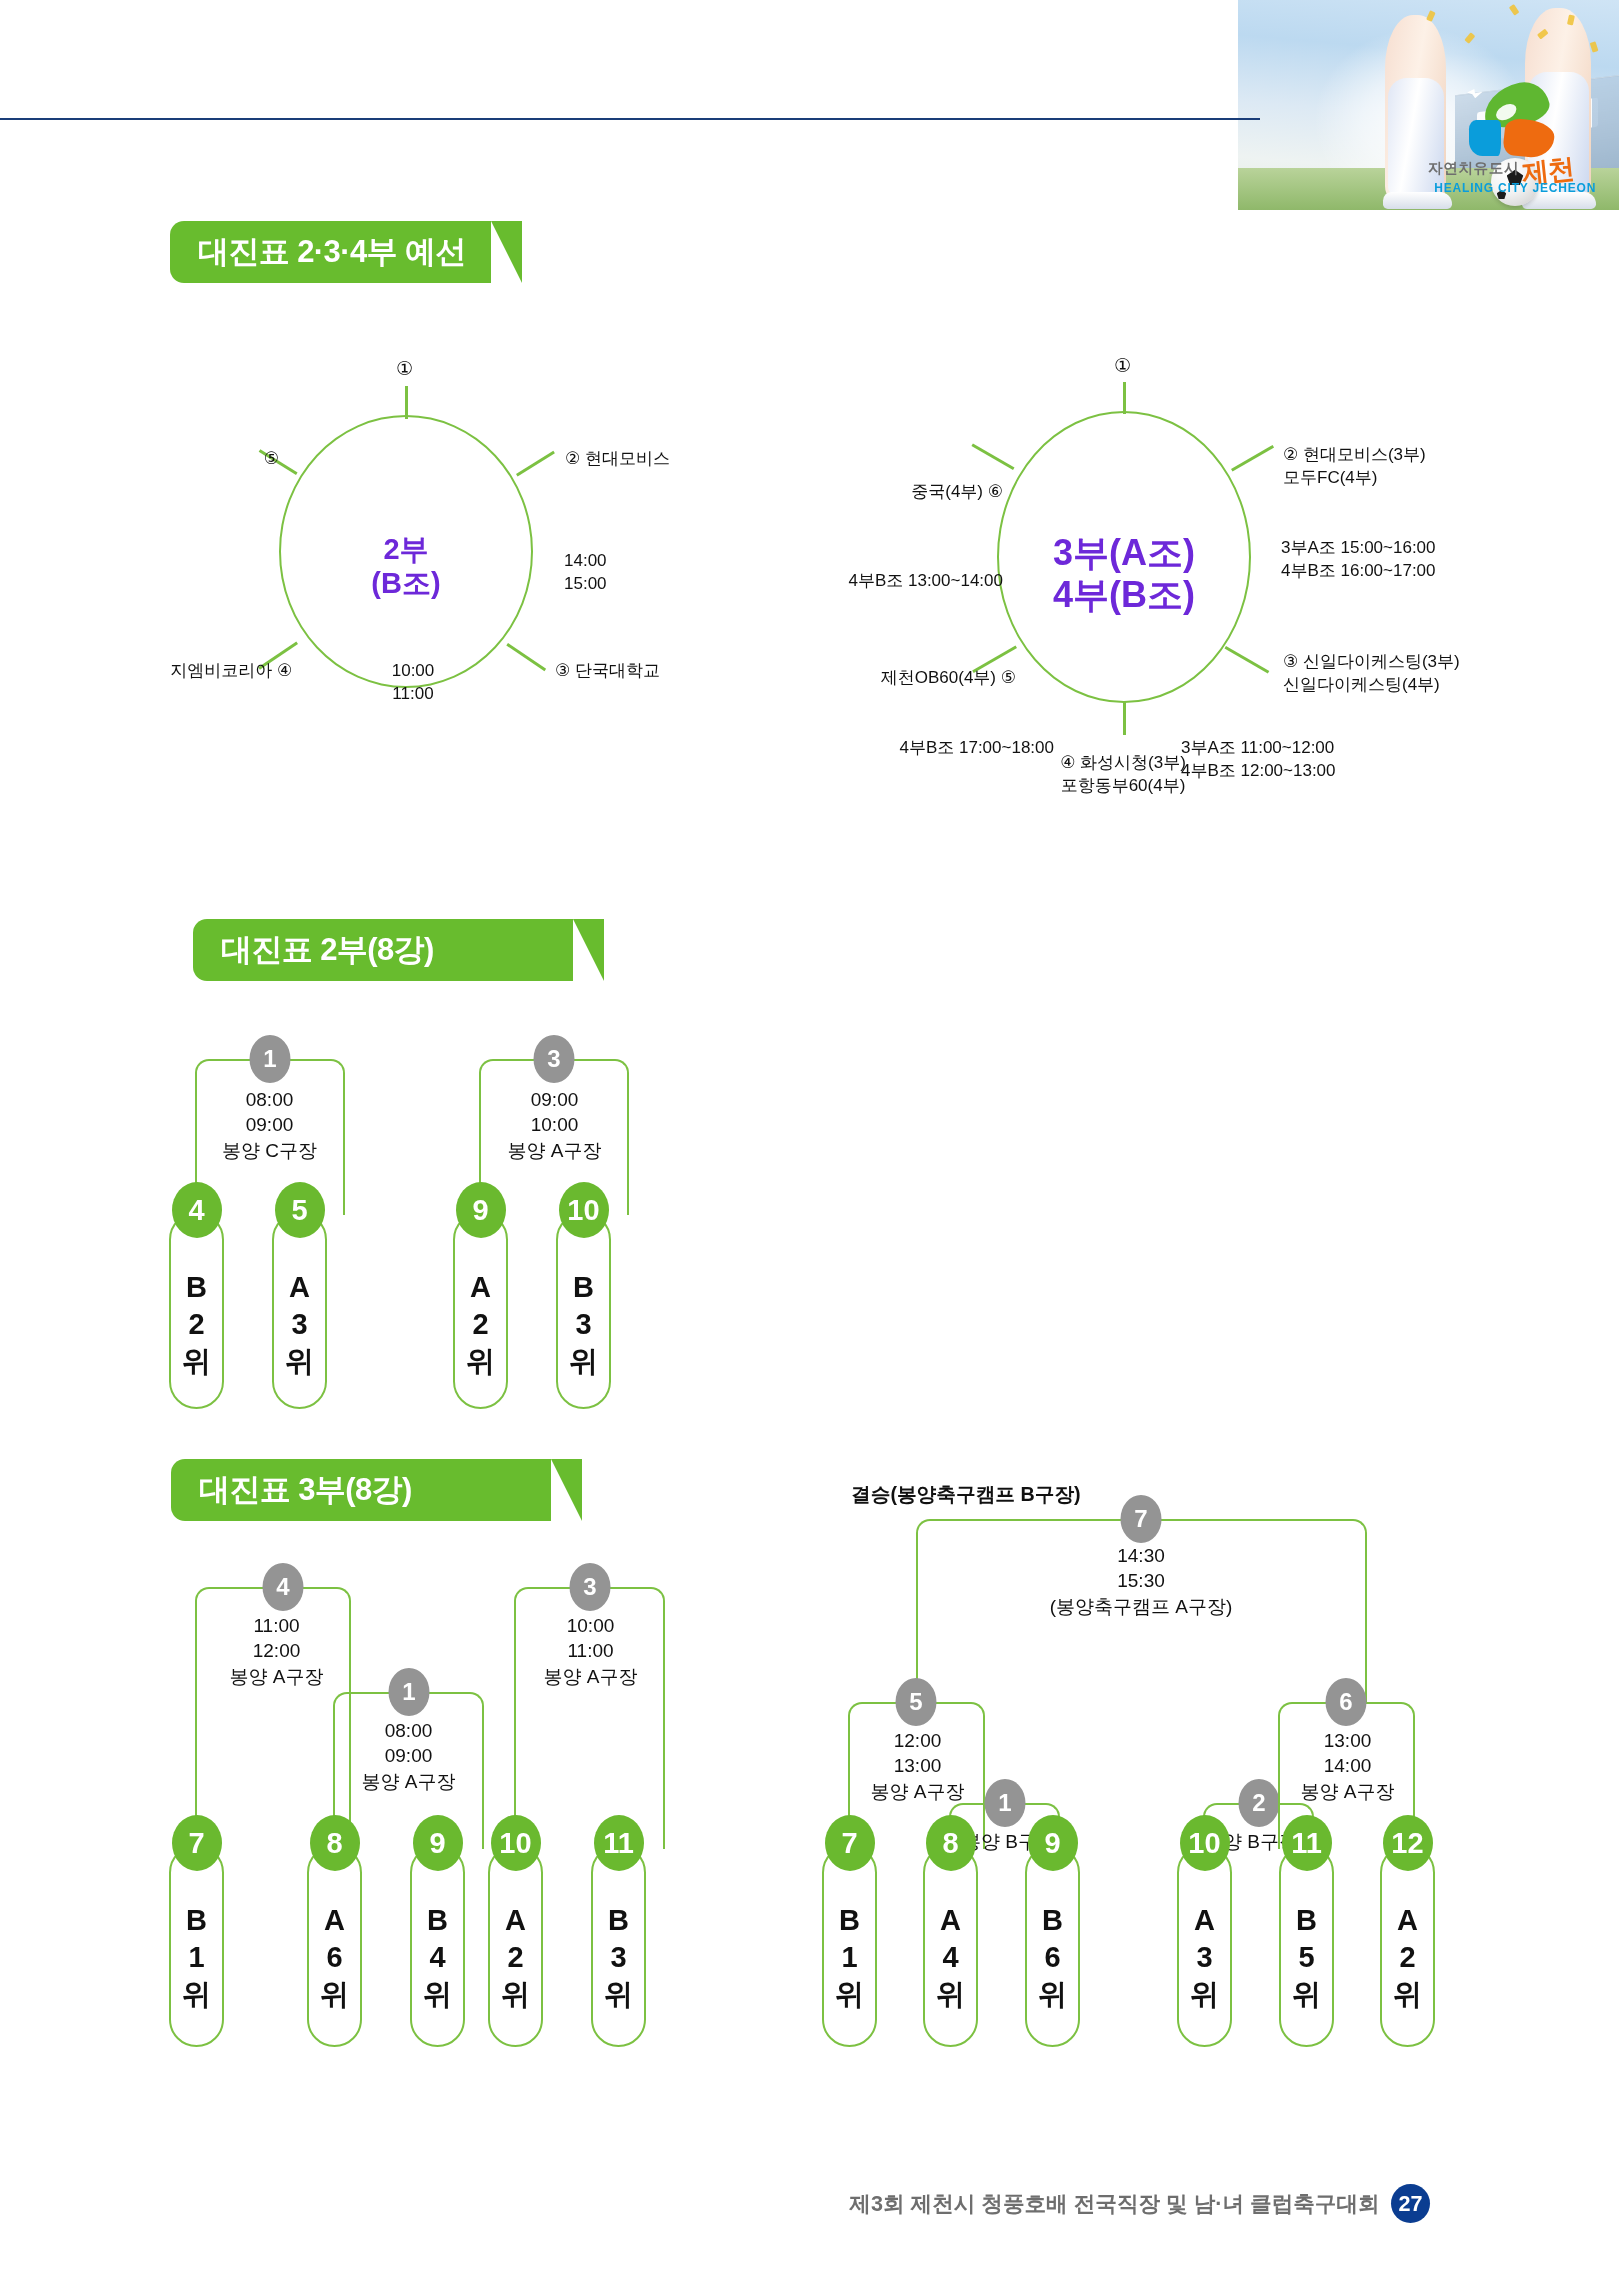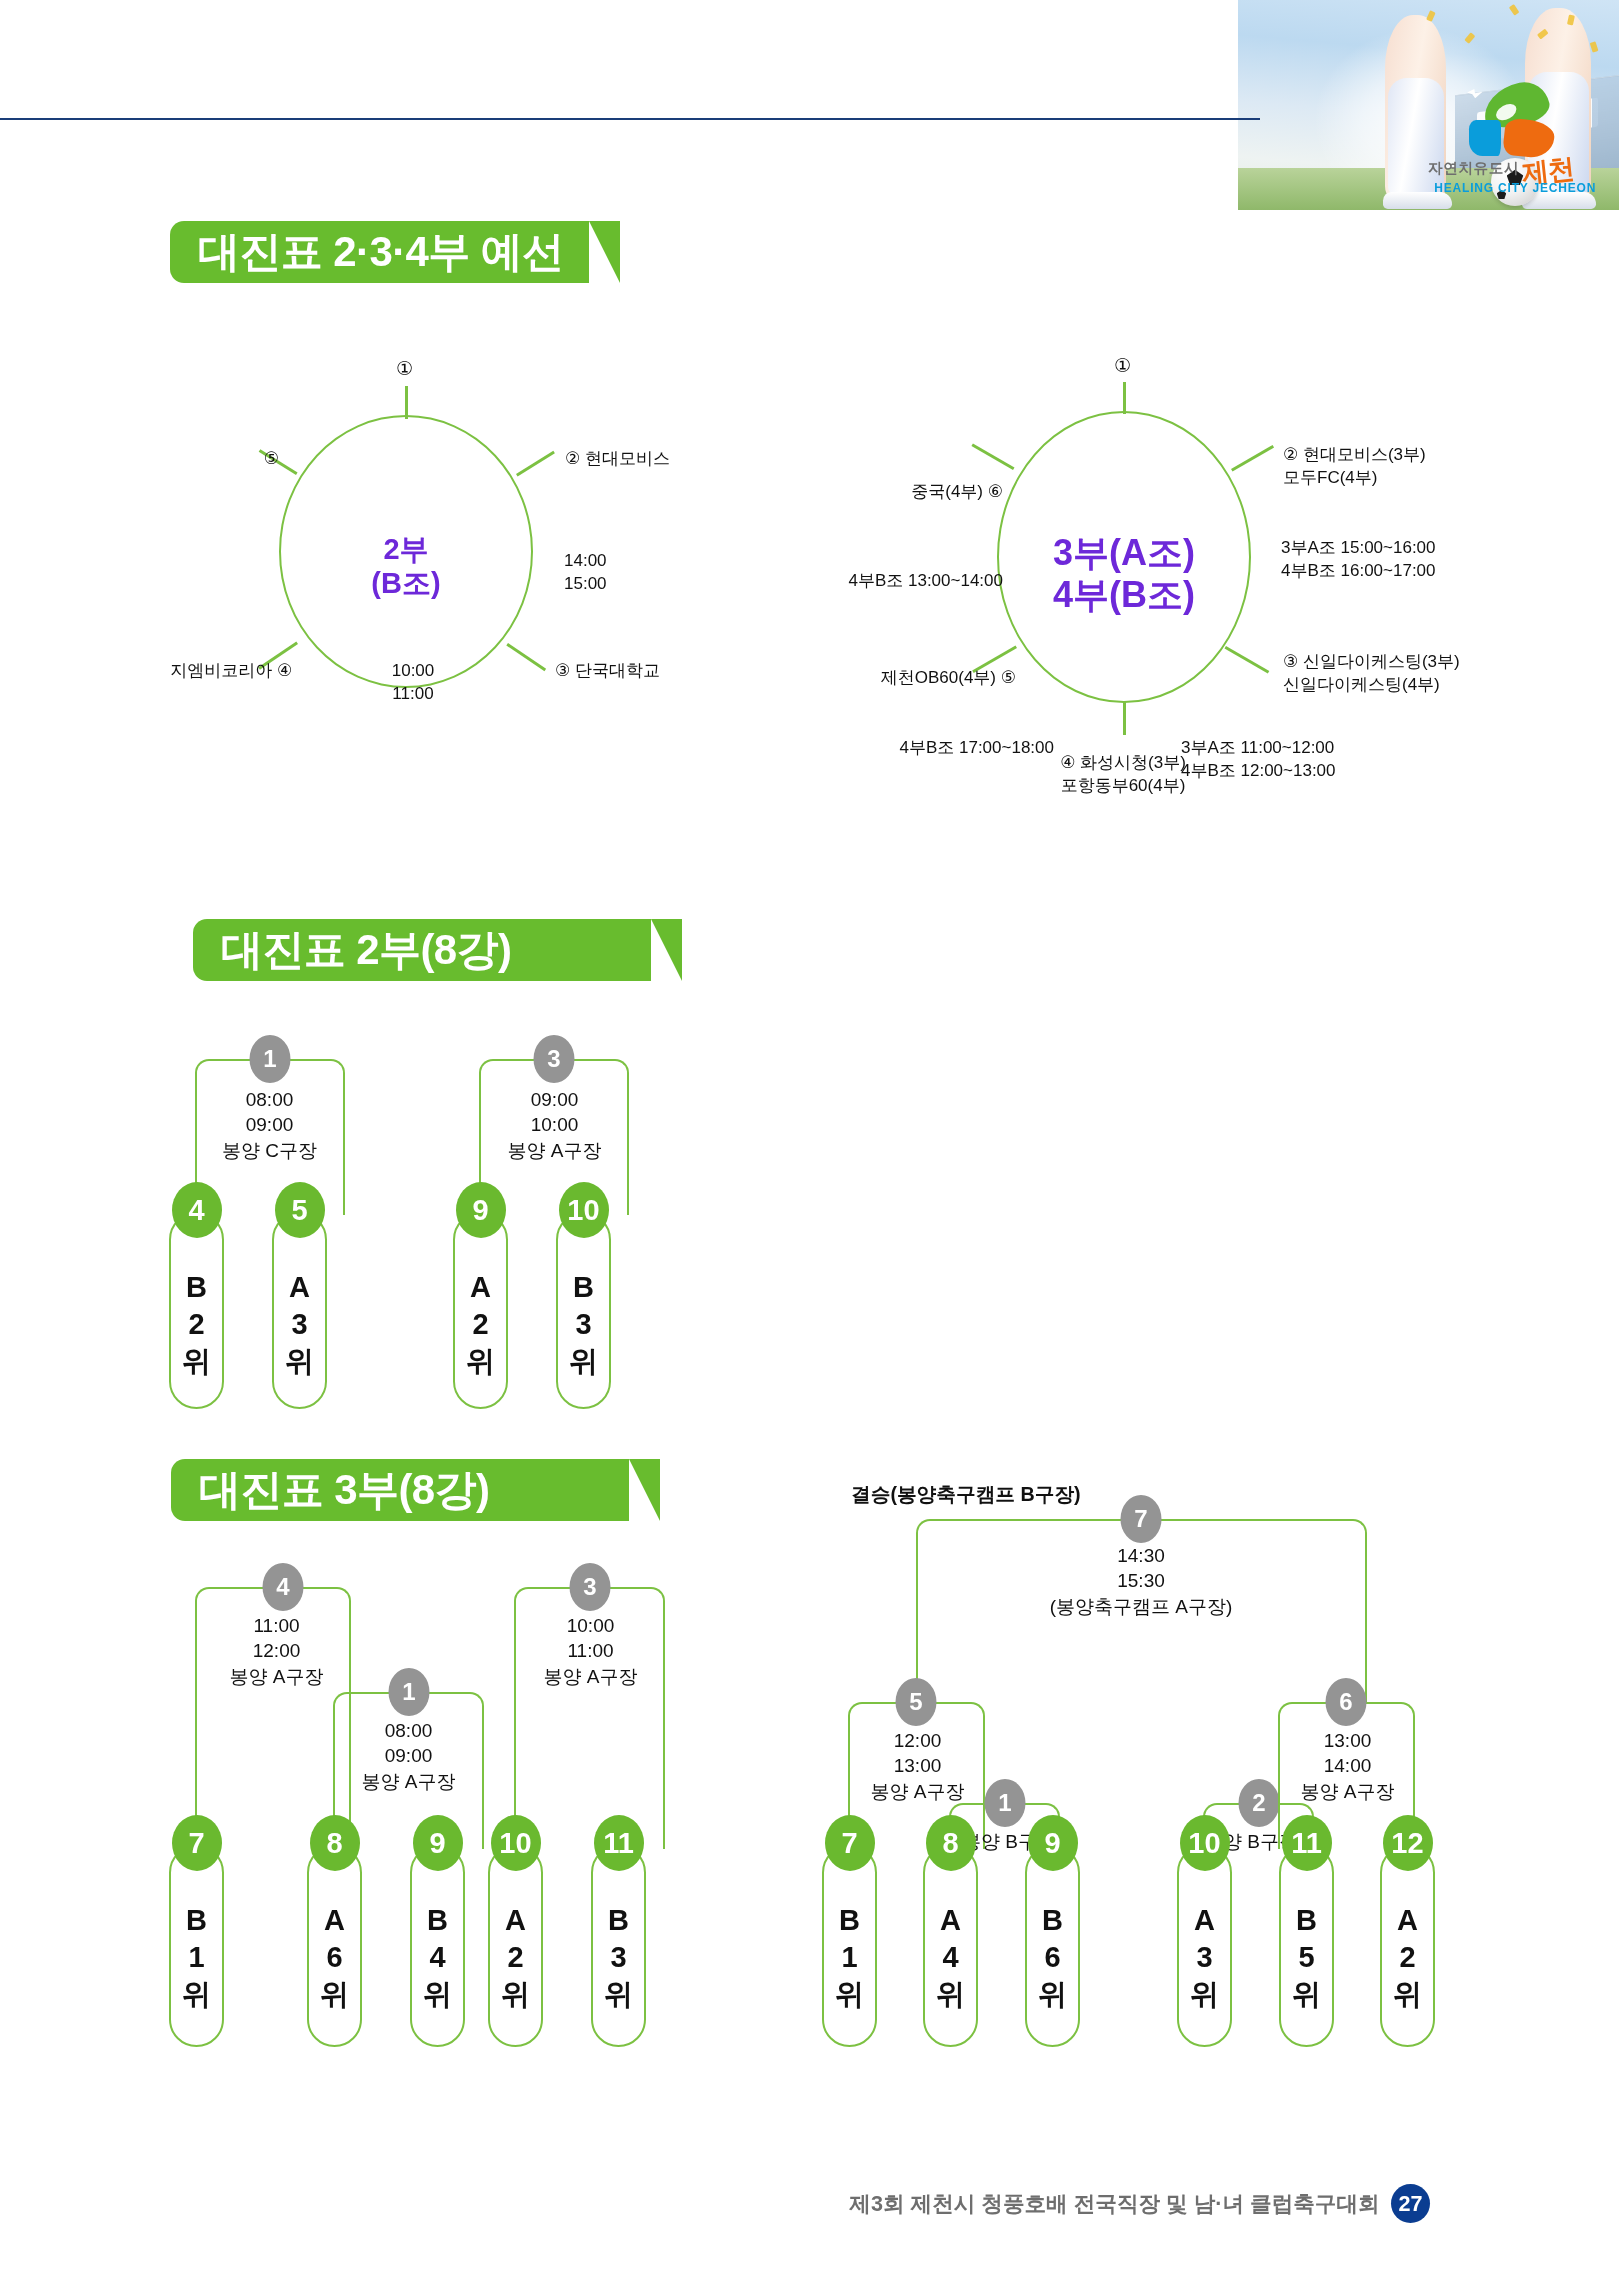--- a/index.html
+++ b/index.html
@@ -133,21 +133,21 @@
     position:absolute;left:0;top:118px;width:1260px;height:1.9px;background:#1a3d78;
   }
 
   
   .ribbon{position:absolute;display:flex;align-items:stretch;height:62px;}
   .rb-main{
     position:relative;background:#68bc2e;
     border-radius:14px 0 0 14px;
     display:flex;align-items:center;
     padding:0 25.4px 0 28px;
-    color:#ffffff;font-size:42px;font-weight:700;white-space:nowrap;
+    color:#ffffff;font-size:31px;font-weight:700;white-space:nowrap;
     letter-spacing:-0.6px;
   }
   .rb-main:after{
     content:"";position:absolute;right:-31px;top:0;width:0;height:0;
     border-style:solid;border-width:0 31px 62px 0;border-color:transparent #68bc2e transparent transparent;
   }
   .rb-sub{
     position:relative;background:#00804c;margin-left:31px;
     display:flex;align-items:center;padding:0 19px 0 21.6px;
     color:#ffffff;font-size:27px;font-weight:700;white-space:nowrap;letter-spacing:-0.6px;

